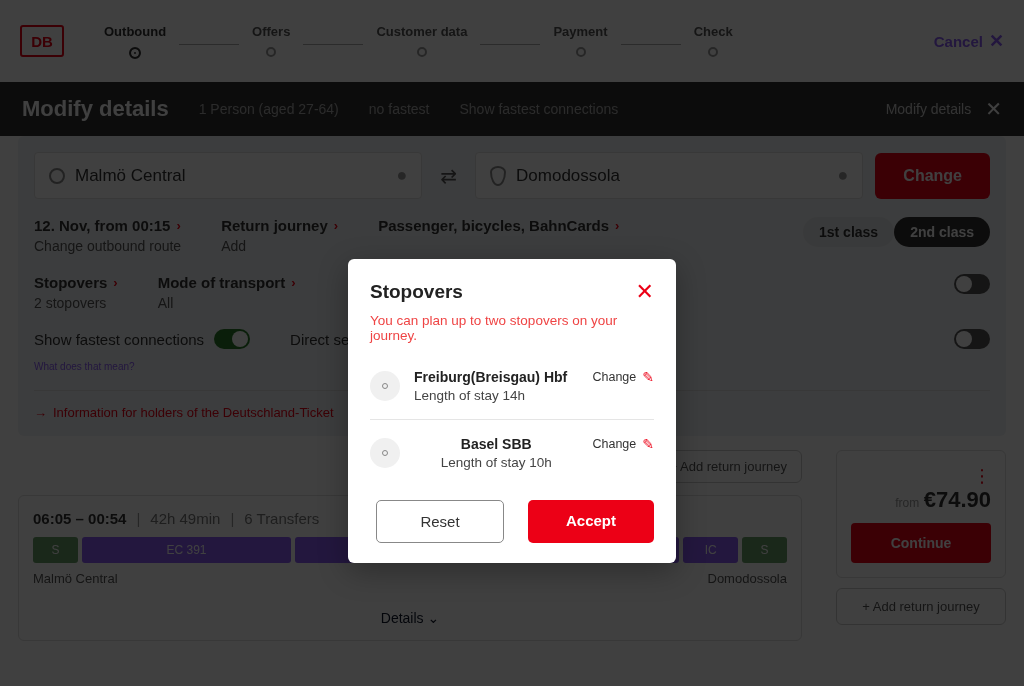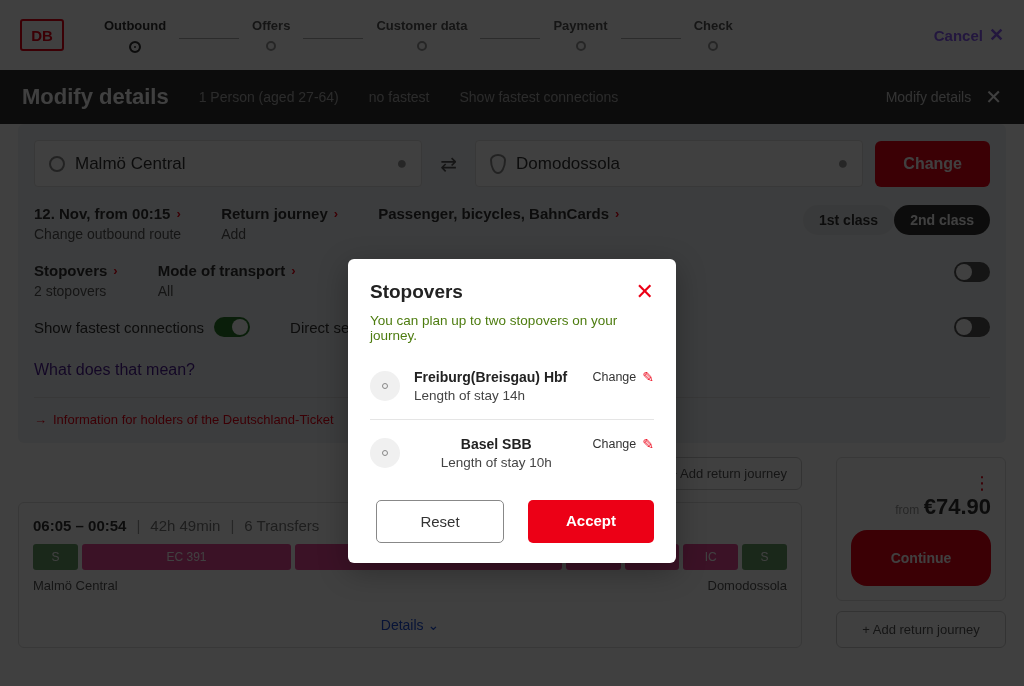--- a/index.html
+++ b/index.html
@@ -1,18 +1,18 @@
 <!DOCTYPE html>
 <html><head>
   <meta charset="utf-8">
   <style>
     * { margin: 0; padding: 0; box-sizing: border-box; font-family: Arial, sans-serif; }
     body { width: 1024px; height: 686px; background: #fff; position: relative; overflow: hidden; }
     .backdrop { position: absolute; inset: 0; background: rgba(0,0,0,0.75); z-index: 5; }
-    .top-bar { display: flex; align-items: center; height: 70px; padding: 0 20px; position: relative; }
+    .top-bar { display: flex; align-items: center; height: 82px; padding: 0 20px; position: relative; }
     .logo { width: 44px; height: 32px; border: 2px solid #ec0016; color: #ec0016; font-weight: bold; display: flex; align-items: center; justify-content: center; font-size: 15px; border-radius: 3px; }
     .progress { display: flex; margin-left: 40px; gap: 8px; }
     .step { display: flex; flex-direction: column; align-items: center; position: relative; }
     .step-label { font-size: 13px; color: #555; margin-bottom: 8px; font-weight: bold; }
     .step.active .step-label { color: #333; }
     .step-circle { width: 10px; height: 10px; border: 2px solid #999; border-radius: 50%; background: #fff; }
     .step.active .step-circle { border: 2px solid #333; background: #333; box-shadow: 0 0 0 3px #fff inset; width: 12px; height: 12px; }
     .step-line { width: 60px; height: 1px; background: #aaa; margin: 0 5px; margin-top: 20px; }
     .cancel { margin-left: auto; color: #8b5cf6; font-weight: bold; font-size: 15px; display: flex; align-items: center; gap: 6px; }
     .cancel::after { content: "✕"; font-size: 18px; }
@@ -41,42 +41,42 @@
     .opt-item .title { font-weight: bold; font-size: 15px; color: #333; display: flex; align-items: center; gap: 6px; }
     .opt-item .title .chev { color: #ec0016; font-size: 13px; }
     .opt-item .sub { font-size: 14px; color: #555; margin-top: 4px; }
     .toggle-row { display: flex; align-items: center; gap: 10px; font-size: 15px; color: #333; }
     .toggle { width: 36px; height: 20px; border-radius: 999px; position: relative; }
     .toggle.on { background: #2a7a2a; }
     .toggle.off { background: #555; }
     .toggle::after { content: ""; position: absolute; width: 16px; height: 16px; background: #fff; border-radius: 50%; top: 2px; }
     .toggle.on::after { right: 2px; }
     .toggle.off::after { left: 2px; }
-    .hint { font-size: 16px; color: #4c1d95; margin-top: 24px; }
+    .hint { font-size: 10px; color: #8b5cf6; margin-top: 12px; }
     .info-link { font-size: 13px; color: #ec0016; margin-top: 18px; display: flex; align-items: center; gap: 6px; border-top: 1px solid #ddd; padding-top: 14px; }
     .result-area { display: flex; gap: 34px; margin: 14px 18px; }
     .journey { flex: 1; border: 1px solid #ddd; border-radius: 6px; padding: 14px; }
     .journey-header { display: flex; align-items: center; gap: 10px; font-size: 15px; color: #333; font-weight: bold; }
     .journey-header .sep { color: #999; font-weight: normal; }
     .train-bar { display: flex; gap: 4px; margin-top: 10px; }
-    .train-seg { background: #ec4899; color: #fff; font-size: 12px; padding: 6px 8px; border-radius: 3px; text-align: center; }
+    .train-seg { background: #8b5cf6; color: #fff; font-size: 12px; padding: 6px 8px; border-radius: 3px; text-align: center; }
     .endpoints { display: flex; justify-content: space-between; font-size: 13px; color: #555; margin-top: 8px; }
-    .details-link { text-align: center; font-size: 14px; color: #1d4ed8; margin-top: 24px; }
+    .details-link { text-align: center; font-size: 14px; color: #0f172a; margin-top: 24px; }
     .price-col { width: 170px; display: flex; flex-direction: column; gap: 10px; }
     .add-return { border: 1px solid #ccc; border-radius: 6px; padding: 10px; font-size: 13px; color: #555; text-align: center; }
     .price-box { border: 1px solid #ddd; border-radius: 6px; padding: 14px; text-align: right; }
     .price-from { font-size: 12px; color: #999; }
     .price-val { font-size: 22px; font-weight: bold; color: #333; }
-    .continue-btn { background: #ec0016; color: #fff; font-weight: bold; padding: 20px; border-radius: 16px; text-align: center; margin-top: 10px; font-size: 14px; }
+    .continue-btn { background: #ec0016; color: #fff; font-weight: bold; padding: 12px; border-radius: 4px; text-align: center; margin-top: 10px; font-size: 14px; }
     
     .modal { position: absolute; z-index: 10; top: 259px; left: 50%; transform: translateX(-50%); width: 328px; background: #fff; border-radius: 6px; padding: 20px 22px; box-shadow: 0 8px 30px rgba(0,0,0,0.3); }
     .modal-head { display: flex; justify-content: space-between; align-items: center; margin-bottom: 8px; }
     .modal-head h3 { font-size: 19px; color: #222; font-weight: 600; }
     .modal-close { color: #ec0016; font-size: 22px; cursor: pointer; font-weight: 300; }
-    .modal-desc { font-size: 13.5px; color: #4d7c0f; margin-bottom: 18px; }
+    .modal-desc { font-size: 13.5px; color: #ef4444; margin-bottom: 18px; }
     .stop-item { display: flex; align-items: flex-start; gap: 14px; padding: 8px 0; }
     .stop-item + .stop-item { border-top: 1px solid #e5e5e5; margin-top: 8px; padding-top: 16px; text-align: center; }
     .stop-icon { width: 30px; height: 30px; background: #f0f0f0; border-radius: 50%; display: flex; align-items: center; justify-content: center; flex-shrink: 0; margin-top: 2px; }
     .stop-icon-inner { width: 6px; height: 6px; border: 1.5px solid #888; border-radius: 50%; }
     .stop-body { flex: 1; }
     .stop-name { font-weight: bold; font-size: 14px; color: #222; }
     .stop-len { font-size: 13.5px; color: #444; margin-top: 3px; }
     .stop-change { display: flex; align-items: center; gap: 6px; font-size: 12.5px; color: #333; cursor: pointer; }
     .stop-change-icon { color: #ec0016; font-size: 14px; }
     .modal-actions { display: flex; gap: 24px; margin-top: 22px; padding-left: 6px; }

